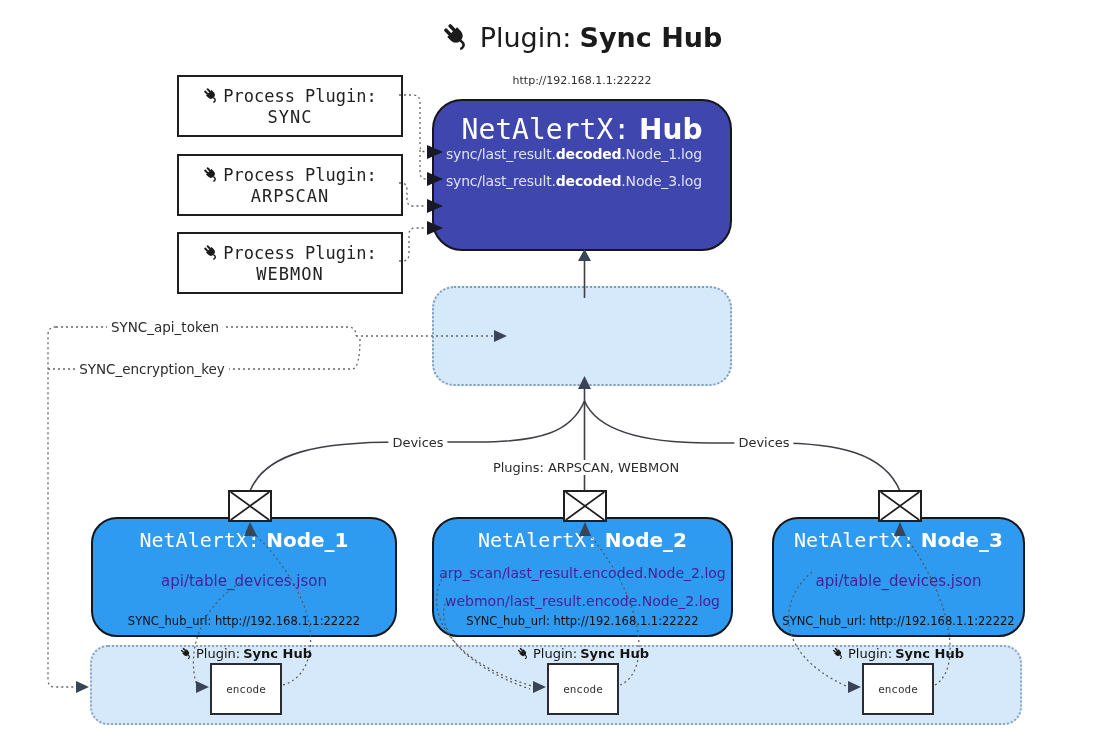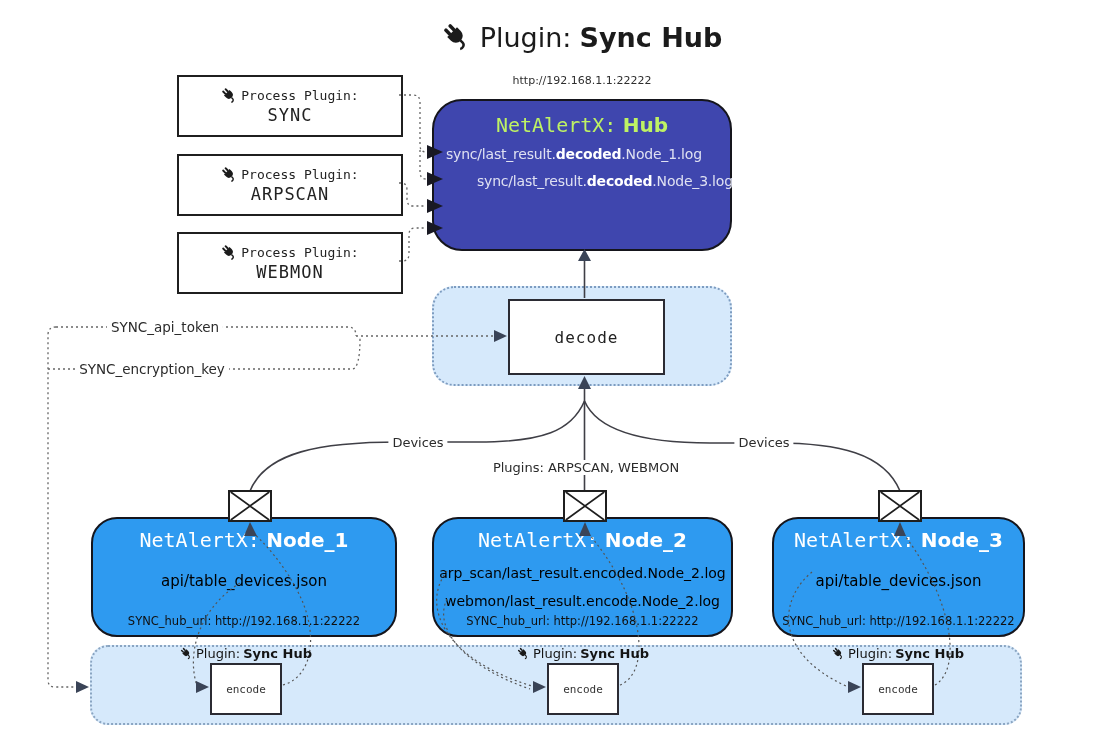--- a/index.html
+++ b/index.html
@@ -10,49 +10,49 @@
 
   
   .title{left:332px;top:16px;width:500px;height:42px;display:flex;align-items:center;justify-content:center;gap:8px;}
   .title .t-text{font-size:27px;color:#1b1b1b;}
   .title .t-bold{font-weight:bold;}
   .plug{color:#1b1b1b;display:inline-block;line-height:0;}
 
   
   .proc{left:177px;width:222px;height:58px;background:#fff;border:2px solid #1f1f1f;
         display:flex;flex-direction:column;align-items:center;justify-content:center;gap:1px;}
-  .proc .row1{display:flex;align-items:center;gap:3px;font-size:13px;}
+  .proc .row1{display:flex;align-items:center;gap:3px;font-size:17px;}
   .proc .pname{font-size:17px;letter-spacing:1px;}
 
   
   .hub{left:432px;top:99px;width:300px;height:152px;background:#3f46ae;border:2px solid #15151c;
        border-radius:30px;box-sizing:border-box;}
   .hub-url{left:432px;top:74px;width:300px;text-align:center;font-size:11px;color:#2e2e2e;}
-  .hub-title{margin-top:12px;text-align:center;color:#bef264;font-size:20px;}
+  .hub-title{margin-top:12px;text-align:center;color:#ffffff;font-size:28px;}
   .hub-title .bold{font-weight:bold;font-family:"DejaVu Sans","Liberation Sans",sans-serif;}
   .hub-line{position:absolute;left:12px;right:2px;font-size:14px;color:#dfe1f2;white-space:nowrap;letter-spacing:-0.2px;}
   .hub-line b{color:#ffffff;}
 
   
   .decode-wrap{left:432px;top:286px;width:300px;height:100px;background:#d6e9fb;
                border:2px dotted #7d9cc0;border-radius:22px;box-sizing:border-box;}
   .decode-box{left:508px;top:299px;width:157px;height:76px;background:#fff;border:2px solid #2b2b33;
               box-sizing:border-box;display:flex;align-items:center;justify-content:center;
               font-size:16px;letter-spacing:1px;color:#222;}
 
   
   .line-label{background:#fff;padding:0 4px;white-space:nowrap;transform:translateX(-50%);z-index:3;color:#2b2b2b;}
   .secret{font-size:13.5px;}
   .edge{font-size:13px;}
 
   
   .node{top:517px;height:120px;background:#2e9af0;border:2px solid #15151c;border-radius:26px;box-sizing:border-box;}
   .node-title{margin-top:9px;text-align:center;color:#fff;font-size:20px;white-space:nowrap;}
   .node-title .bold{font-weight:bold;font-family:"DejaVu Sans","Liberation Sans",sans-serif;}
-  .node-file{position:absolute;left:0;right:0;text-align:center;color:#000000;white-space:nowrap;}
+  .node-file{position:absolute;left:0;right:0;text-align:center;color:#4c1d95;white-space:nowrap;}
   .node-url{position:absolute;left:0;right:0;bottom:7px;text-align:center;font-size:11.5px;color:#101010;white-space:nowrap;}
 
   
   .envelope{width:44px;height:32px;background:#fff;border:2px solid #1f1f1f;box-sizing:border-box;z-index:3;}
   .envelope svg{display:block;width:100%;height:100%;}
 
   
   .strip{left:90px;top:645px;width:932px;height:80px;background:#d6e9fb;border:2px dotted #8aa5c2;
          border-radius:18px;box-sizing:border-box;}
   .encode-box{top:663px;width:72px;height:52px;background:#fff;border:2px solid #2b2b33;box-sizing:border-box;
@@ -127,25 +127,24 @@
     <div class="mono pname">WEBMON</div>
   </div>
 
   <div class="abs hub-url">http://192.168.1.1:22222</div>
   <div class="abs hub zbox">
     <div class="hub-title">
       <span class="mono">NetAlertX:</span>
       <span class="bold">Hub</span>
     </div>
     <div class="hub-line" style="top:45px;"><span>sync/last_result.</span><b>decoded</b><span>.Node_1.log</span></div>
-    <div class="hub-line" style="top:72px;margin-left:31px;"><span>sync/last_result.</span><b>decoded</b><span>.Node_3.log</span></div>
+    <div class="hub-line" style="top:72px;"><span>sync/last_result.</span><b>decoded</b><span>.Node_3.log</span></div>
   </div>
 
   <div class="abs decode-wrap zbox"></div>
-  <div class="abs decode-box mono zbox">decode</div>
 
   <div class="abs line-label secret" style="left:165px;top:319px;">SYNC_api_token</div>
   <div class="abs line-label secret" style="left:152px;top:361px;">SYNC_encryption_key</div>
 
   <div class="abs line-label edge" style="left:418px;top:435px;">Devices</div>
   <div class="abs line-label edge" style="left:586px;top:460px;">Plugins: ARPSCAN, WEBMON</div>
   <div class="abs line-label edge" style="left:764px;top:435px;">Devices</div>
 
   <div class="abs node zbox" style="left:91px;width:306px;">
     <div class="node-title">

